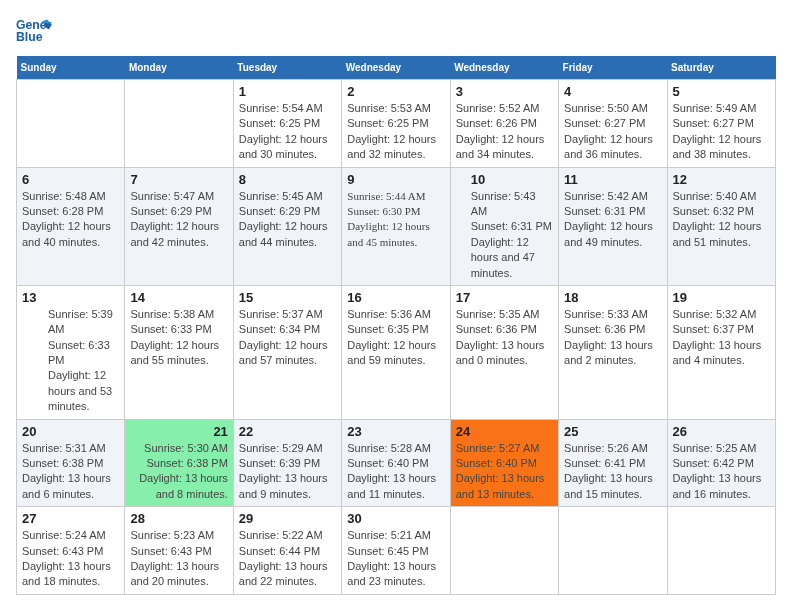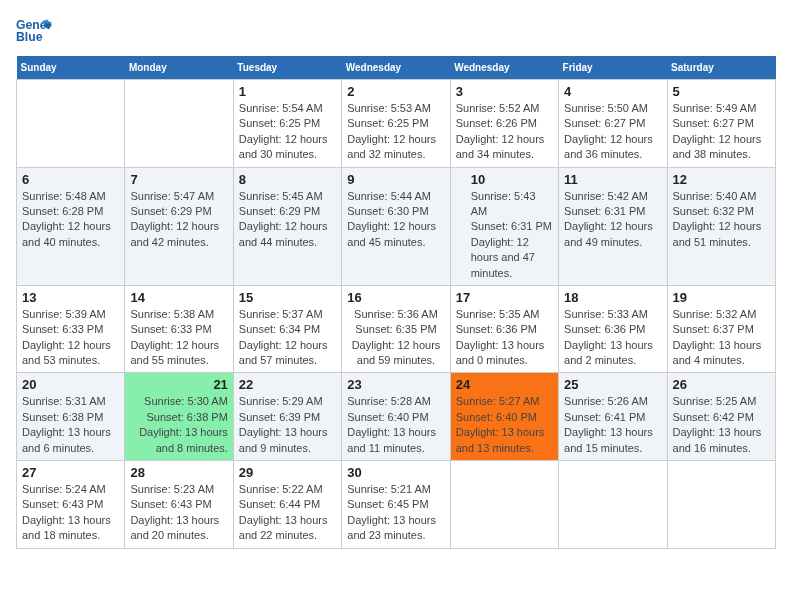--- a/index.html
+++ b/index.html
@@ -159,21 +159,21 @@
 Daylight: 12 hours and 42 minutes.</div>
         </td>
         <td style="background: rgb(240, 244, 248);">
           <span class="day-number">8</span>
           <div class="day-info" style="white-space: pre-line;">Sunrise: 5:45 AM
 Sunset: 6:29 PM
 Daylight: 12 hours and 44 minutes.</div>
         </td>
         <td style="background: rgb(240, 244, 248);">
           <span class="day-number">9</span>
-          <div class="day-info" style="white-space: pre-line;">Sunrise: 5:44 AM
+          <div class="day-info" style="white-space: pre-line; font-family: Liberation Serif, serif;">Sunrise: 5:44 AM
 Sunset: 6:30 PM
 Daylight: 12 hours and 45 minutes.</div>
         </td>
         <td style="background: rgb(240, 244, 248); padding-left: 20px;">
           <span class="day-number">10</span>
           <div class="day-info" style="white-space: pre-line;">Sunrise: 5:43 AM
 Sunset: 6:31 PM
 Daylight: 12 hours and 47 minutes.</div>
         </td>
         <td style="background: rgb(240, 244, 248);">
@@ -185,39 +185,39 @@
         <td style="background: rgb(240, 244, 248);">
           <span class="day-number">12</span>
           <div class="day-info" style="white-space: pre-line;">Sunrise: 5:40 AM
 Sunset: 6:32 PM
 Daylight: 12 hours and 51 minutes.</div>
         </td>
       </tr>
       <tr class="row-odd">
         <td style="background: rgb(255, 255, 255);">
           <span class="day-number">13</span>
-          <div class="day-info" style="white-space: pre-line;">Sunrise: 5:39 AM
+          <div class="day-info" style="white-space: pre-line; margin-left: 26px;">Sunrise: 5:39 AM
 Sunset: 6:33 PM
 Daylight: 12 hours and 53 minutes.</div>
         </td>
         <td style="background: rgb(255, 255, 255);">
           <span class="day-number">14</span>
           <div class="day-info" style="white-space: pre-line;">Sunrise: 5:38 AM
 Sunset: 6:33 PM
 Daylight: 12 hours and 55 minutes.</div>
         </td>
         <td style="background: rgb(255, 255, 255);">
           <span class="day-number">15</span>
           <div class="day-info" style="white-space: pre-line;">Sunrise: 5:37 AM
 Sunset: 6:34 PM
 Daylight: 12 hours and 57 minutes.</div>
         </td>
         <td style="background: rgb(255, 255, 255); margin-top: 40px;">
           <span class="day-number">16</span>
-          <div class="day-info" style="white-space: pre-line; text-align: center;">Sunrise: 5:36 AM
+          <div class="day-info" style="white-space: pre-line;">Sunrise: 5:36 AM
 Sunset: 6:35 PM
 Daylight: 12 hours and 59 minutes.</div>
         </td>
         <td style="background: rgb(255, 255, 255);">
           <span class="day-number">17</span>
           <div class="day-info" style="white-space: pre-line;">Sunrise: 5:35 AM
 Sunset: 6:36 PM
 Daylight: 13 hours and 0 minutes.</div>
         </td>
         <td style="background: rgb(255, 255, 255);">

